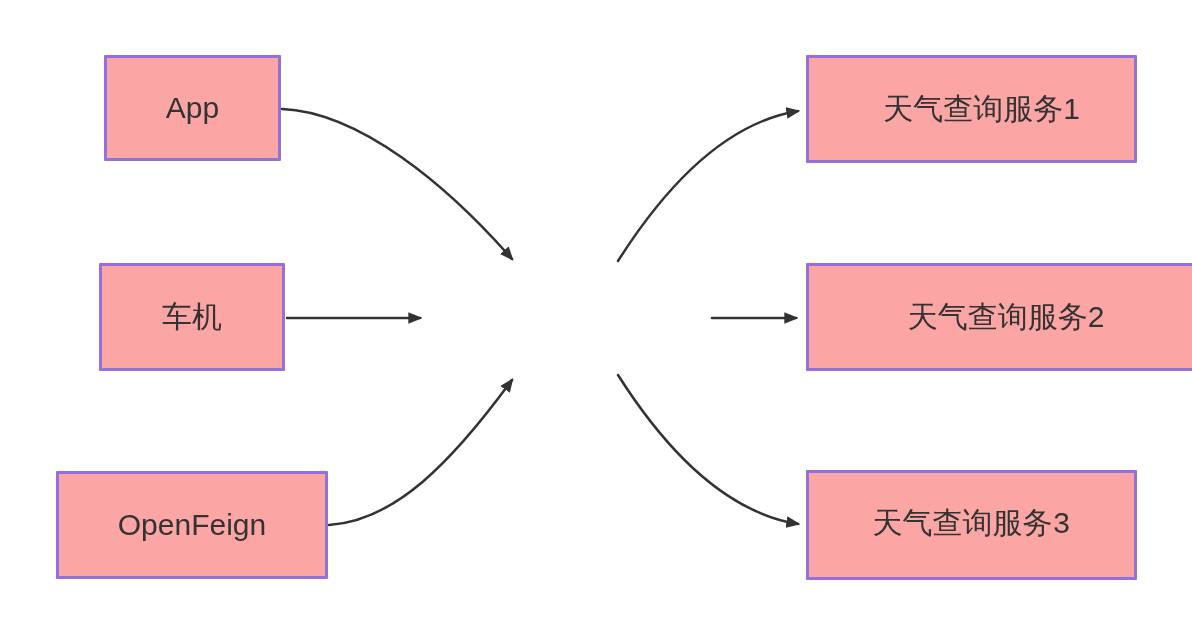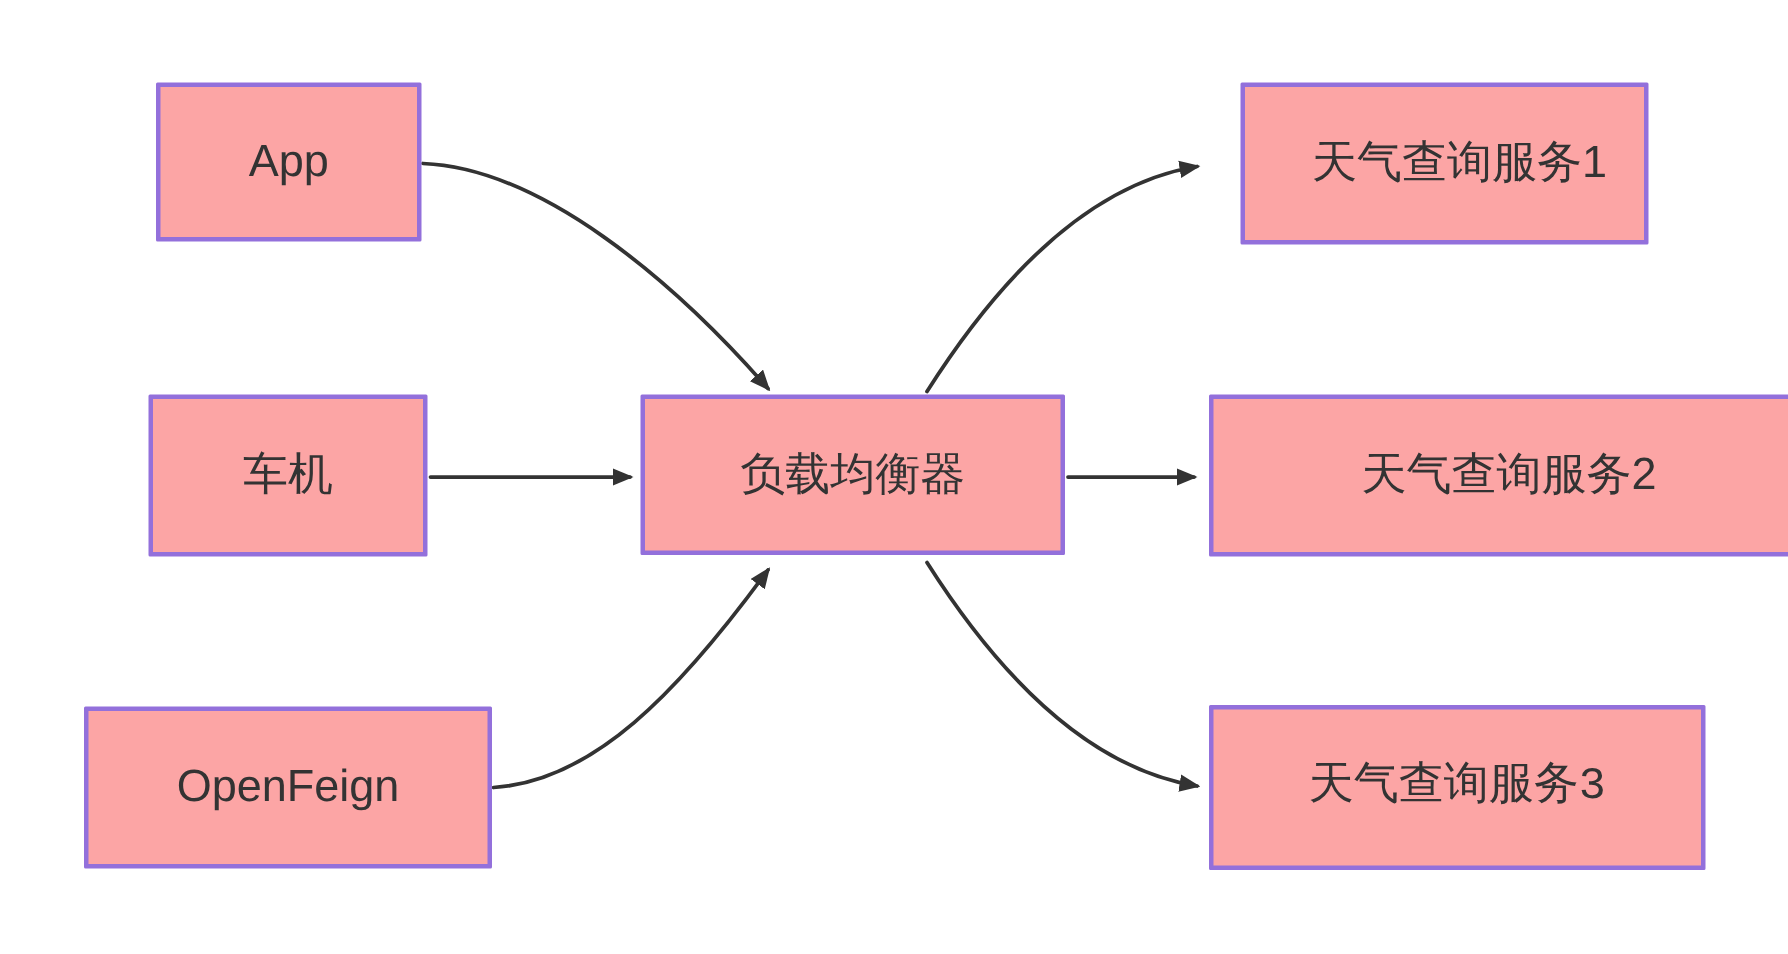--- a/index.html
+++ b/index.html
@@ -34,21 +34,21 @@
     color: #333333;
     font-size: 30px;
     line-height: 1.2;
     text-align: center;
     white-space: nowrap;
   }
   .node-app        { left: 104px; top: 55px;  width: 177px; height: 106px; }
   .node-vehicle    { left: 99px;  top: 263px; width: 186px; height: 108px; }
   .node-openfeign  { left: 56px;  top: 471px; width: 272px; height: 108px; }
   .node-lb         { left: 427px; top: 263px; width: 283px; height: 107px; }
-  .node-svc1       { left: 827px; top: 55px;  width: 272px; height: 108px; padding-left: 20px; }
+  .node-svc1       { left: 806px; top: 55px;  width: 331px; height: 108px; padding-left: 20px; }
   .node-svc2       { left: 806px; top: 263px; width: 400px; height: 108px; }
   .node-svc3       { left: 806px; top: 470px; width: 331px; height: 110px; font-family: Liberation Mono, monospace; }
   .edge {
     fill: none;
     stroke: #333333;
     stroke-width: 2.5px;
     stroke-linecap: round;
   }
 </style>
 </head>
@@ -75,23 +75,20 @@
   </div>
 
   <div class="node node-vehicle">
     <span>车机</span>
   </div>
 
   <div class="node node-openfeign">
     <span>OpenFeign</span>
   </div>
 
-  <div class="node node-lb">
-    <span>负载均衡器</span>
-  </div>
 
   <div class="node node-svc1">
     <span>天气查询服务1</span>
   </div>
 
   <div class="node node-svc2">
     <span>天气查询服务2</span>
   </div>
 
   <div class="node node-svc3">

